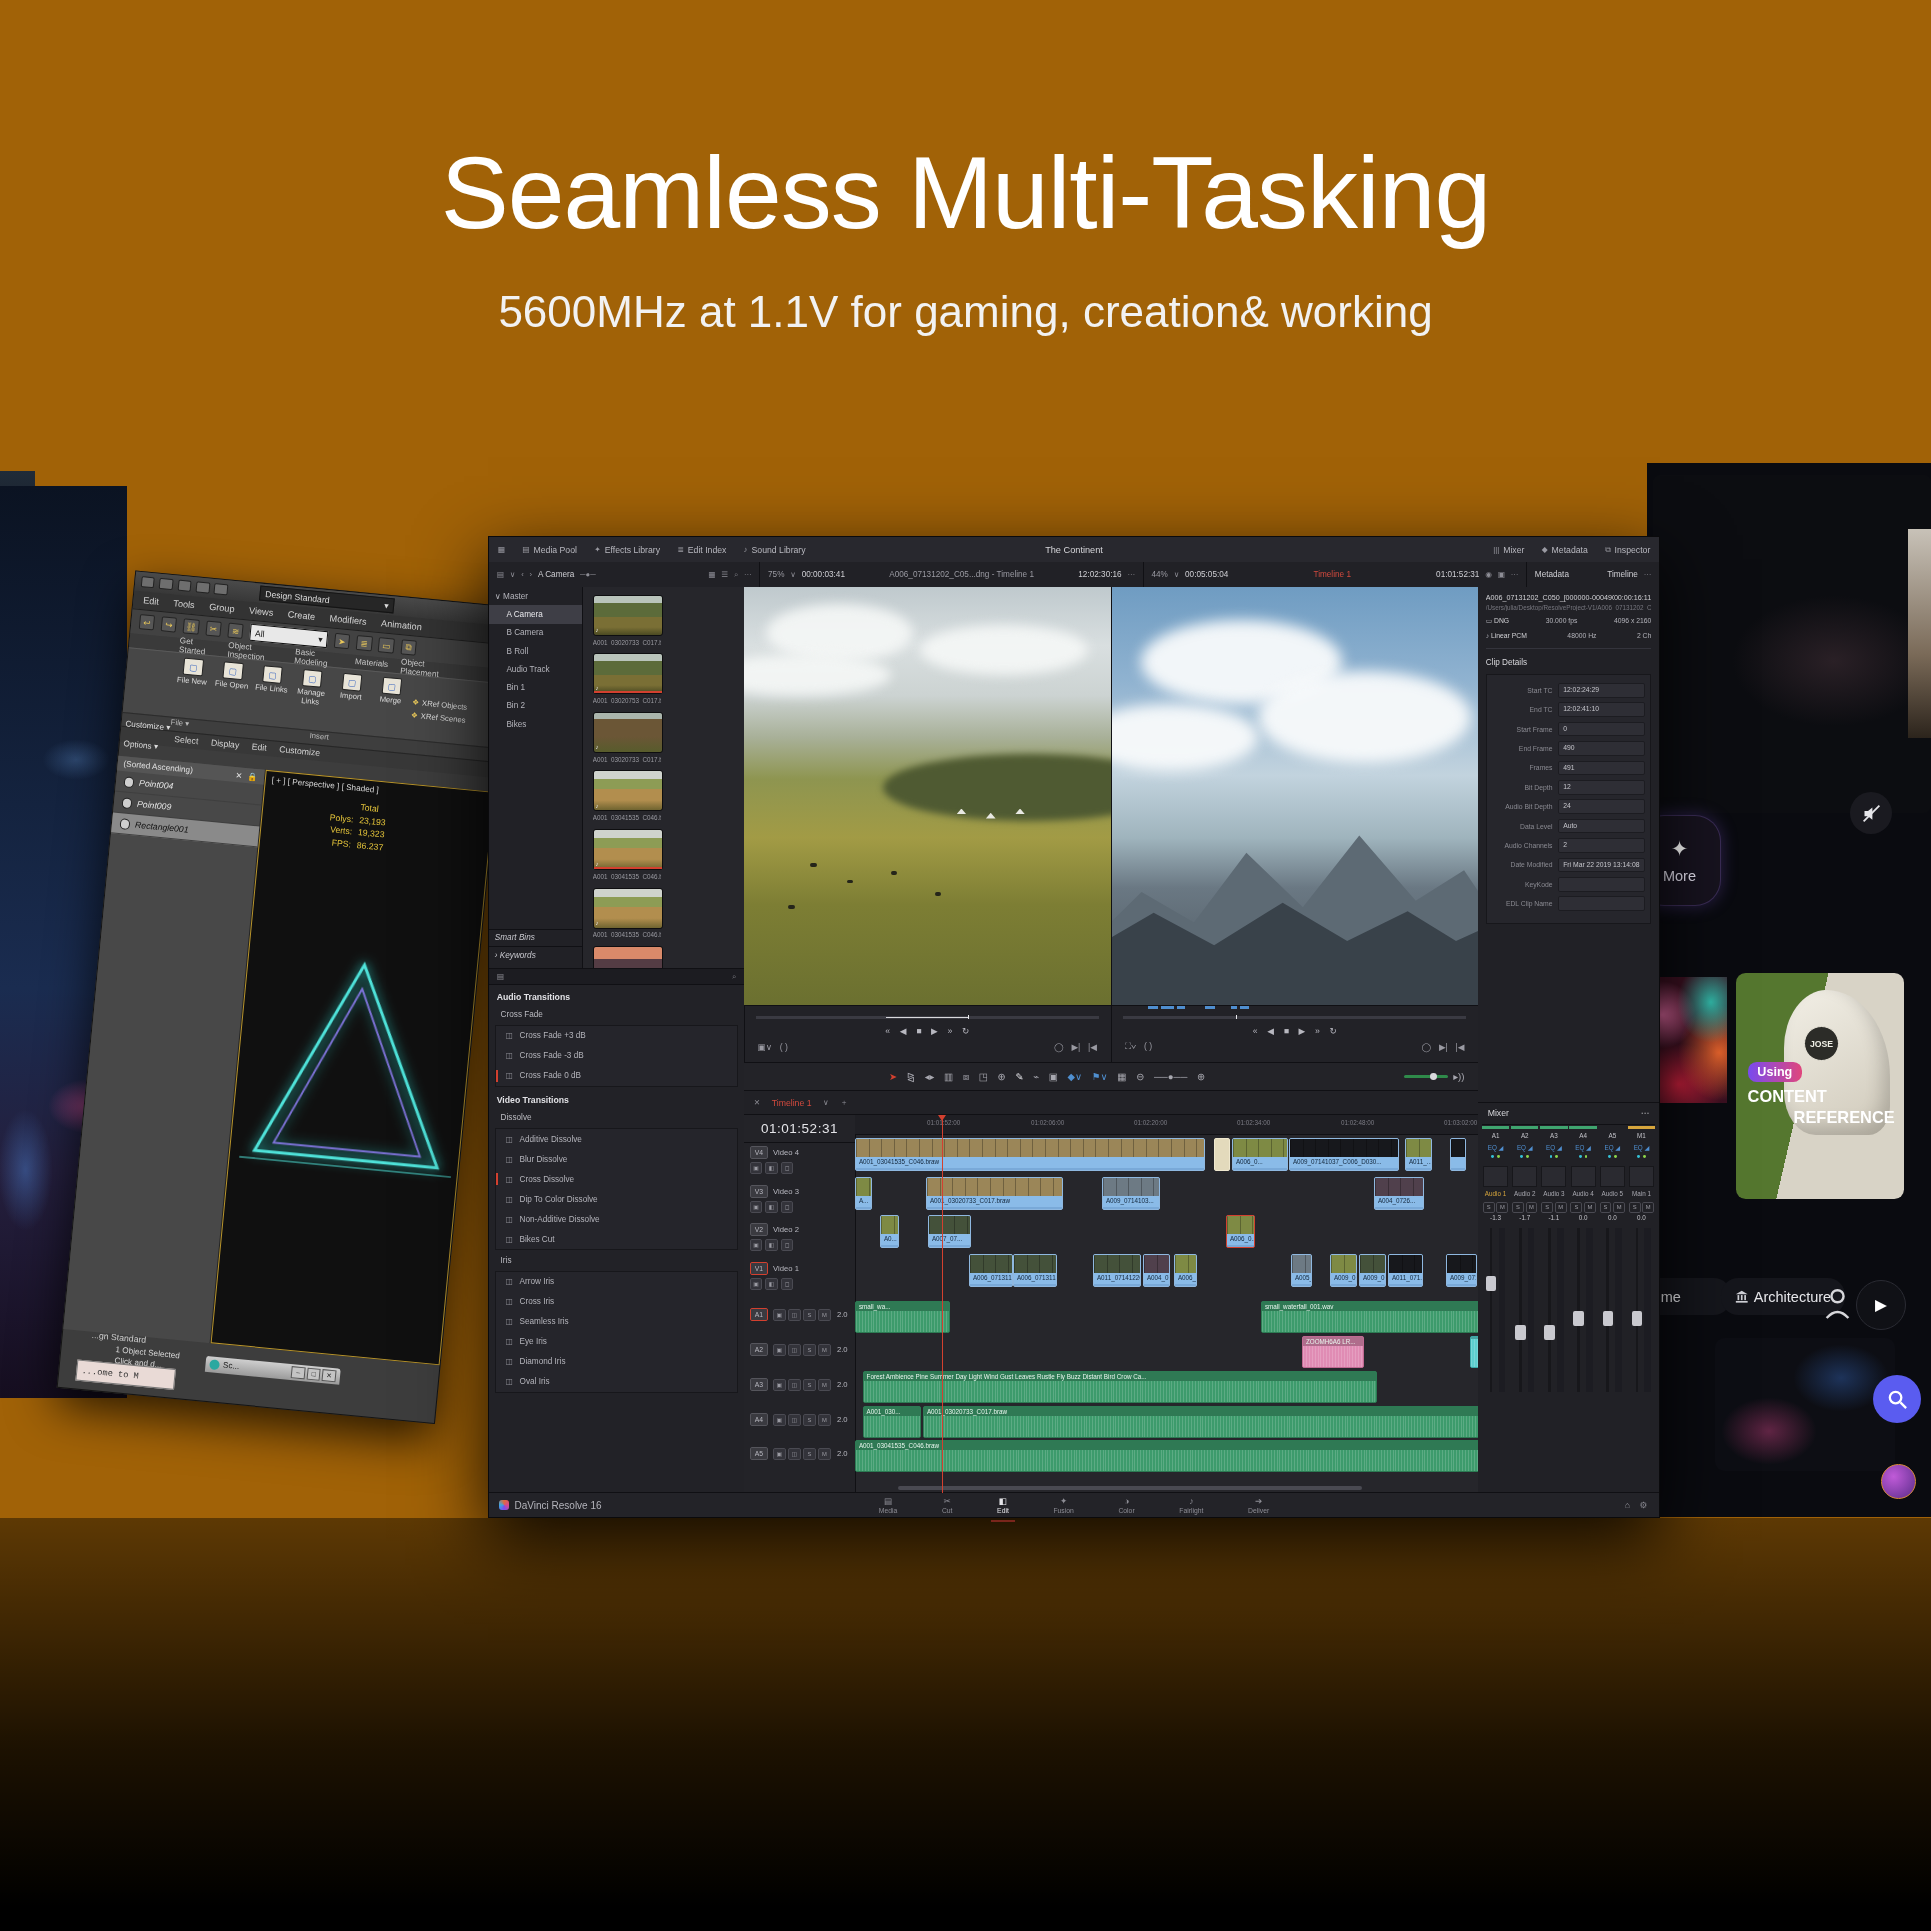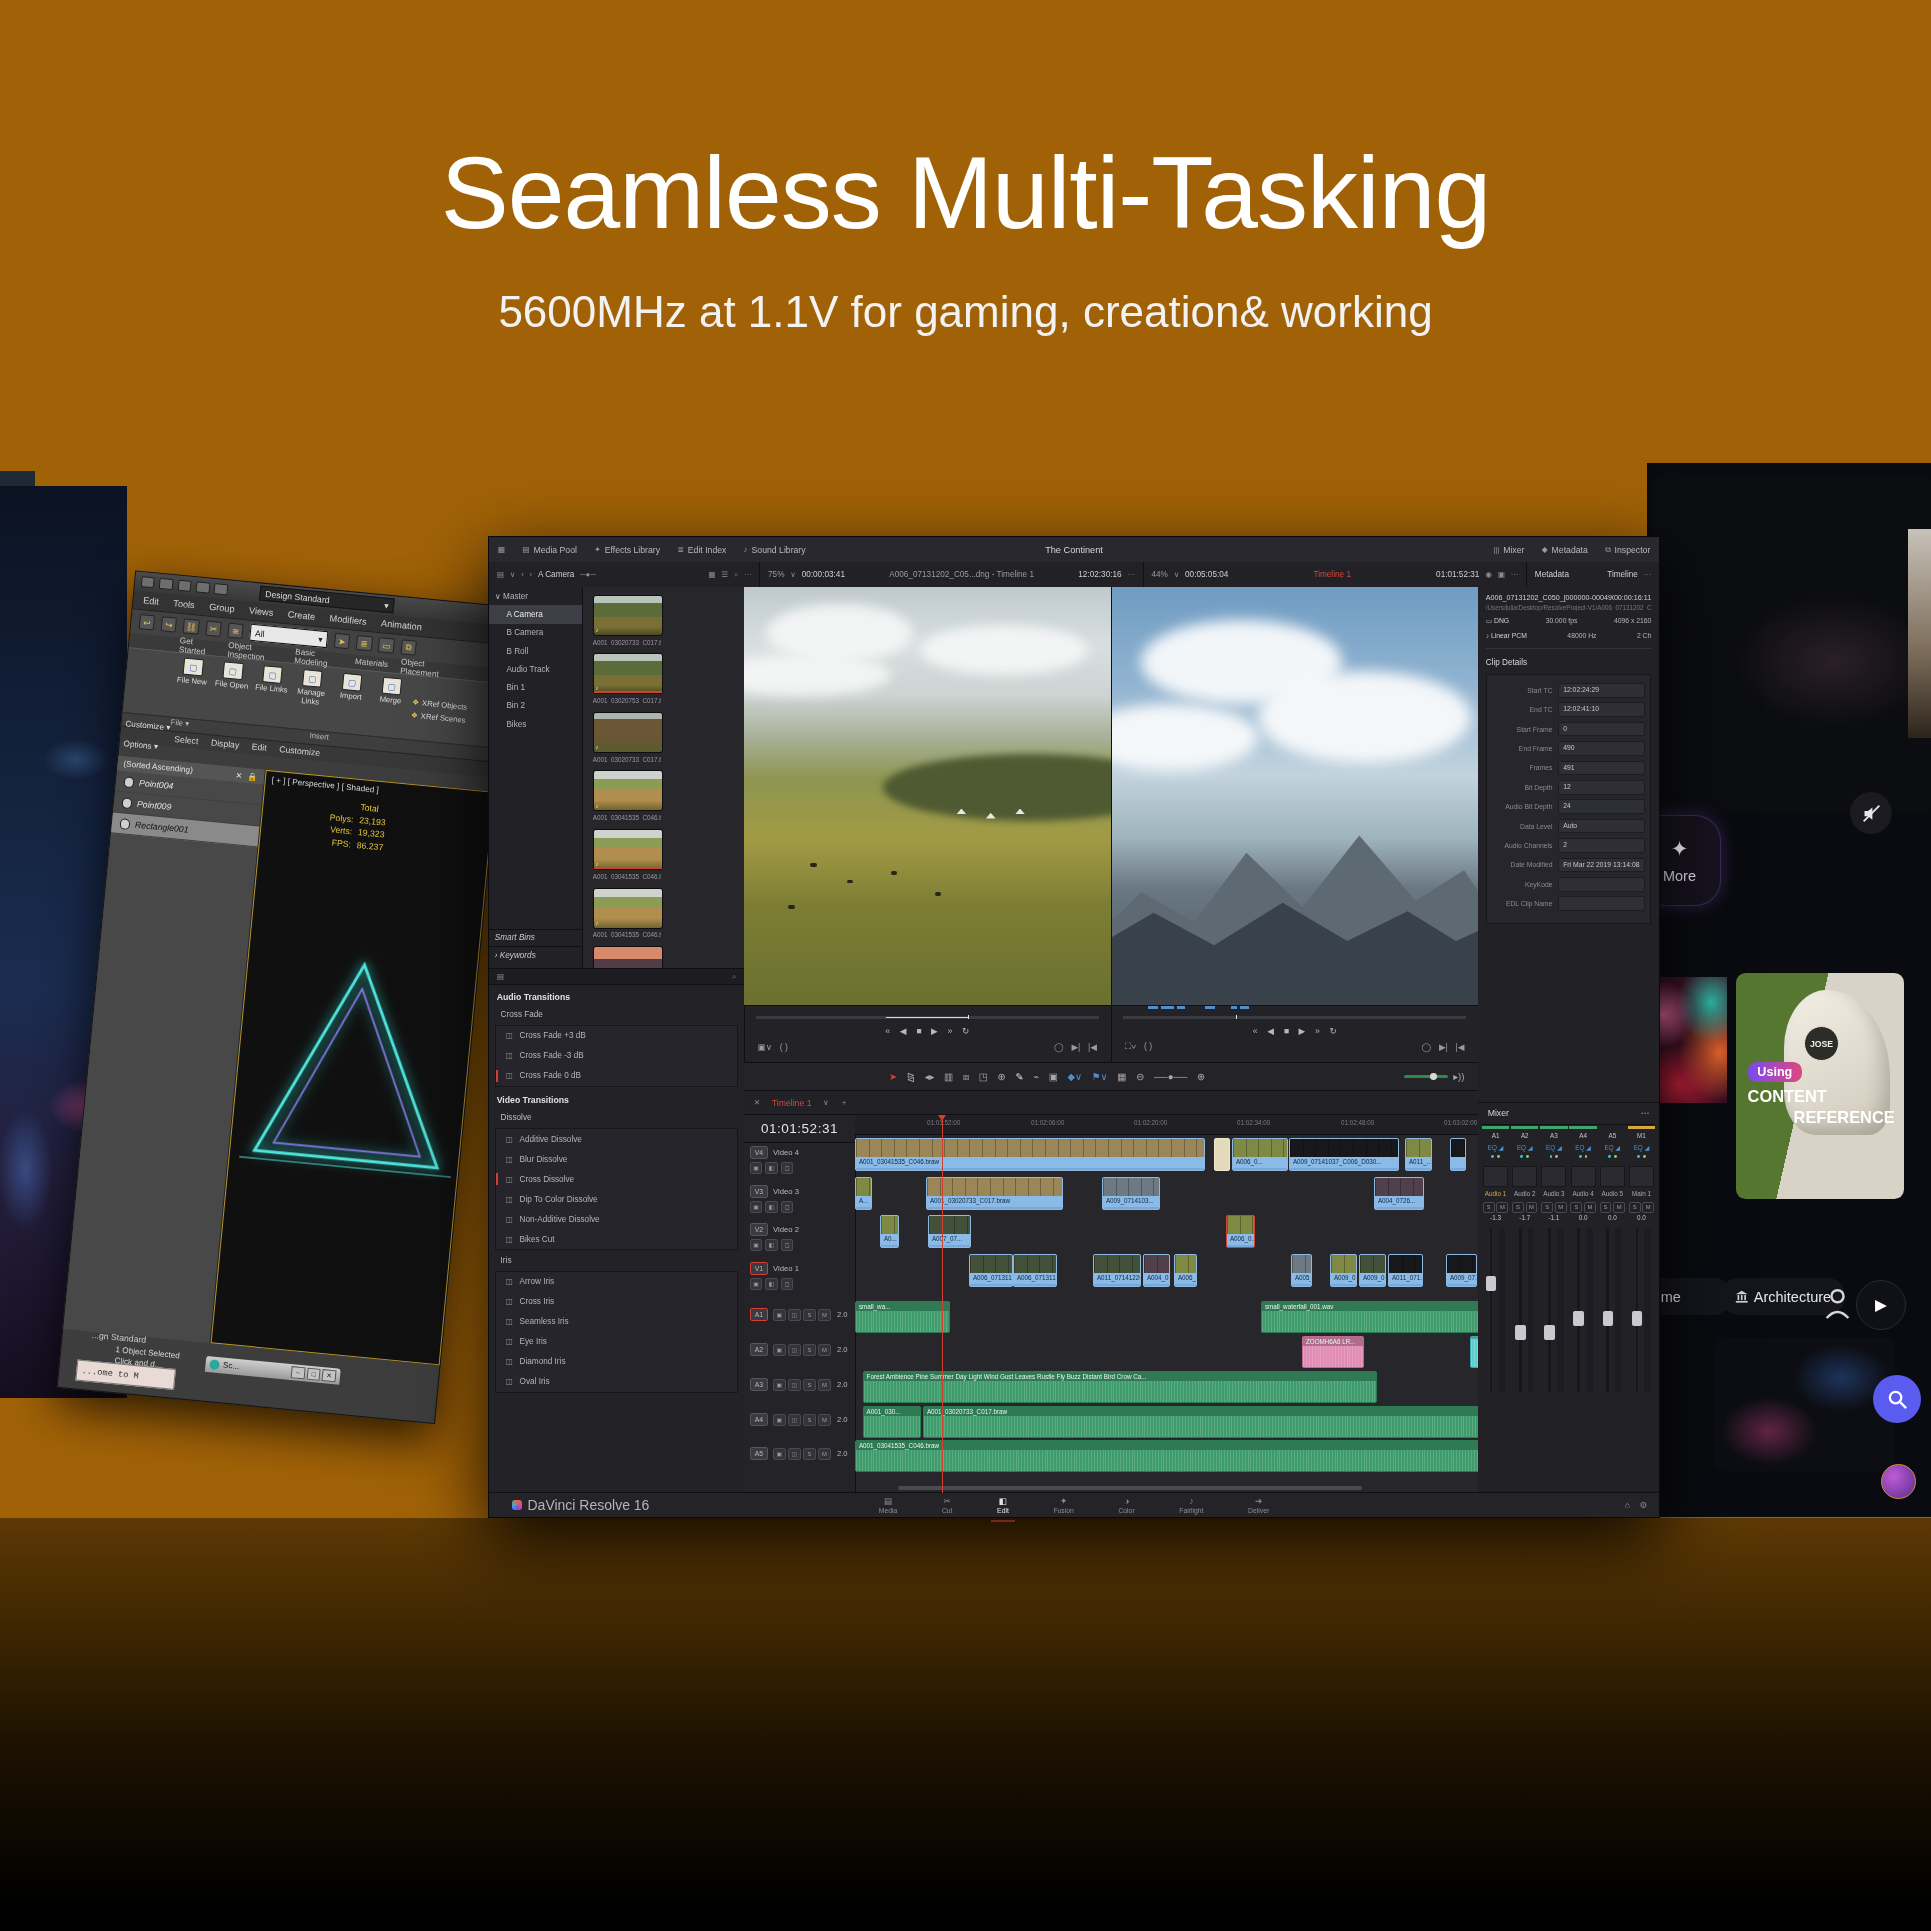--- a/index.html
+++ b/index.html
@@ -239,21 +239,21 @@
   .strip .lb{height:11.6px;}
   .strip .lb.on{color:#d6a53c;}
   .strip .sm{display:flex;gap:1.9px;height:12.6px;}
   .strip .sm b{width:9.7px;height:8.7px;border:1px solid #4a4a52;font-size:5.8px;font-weight:400;display:flex;align-items:center;justify-content:center;color:#9a9aa2;border-radius:1.9px;}
   .strip .val{height:9.7px;color:#c4c4ca;}
   .strip .fader{position:relative;width:100%;flex:1;min-height:174px;}
   .strip .ftrack{position:absolute;left:7.7px;top:3.9px;bottom:5.8px;width:2.9px;background:#17171b;}
   .strip .fhandle{position:absolute;left:3.9px;width:10.6px;height:14.5px;background:#c9c9cf;border-radius:1.9px;}
   .strip .meterbg{position:absolute;right:3.9px;top:3.9px;bottom:5.8px;width:6.8px;background:#1c1c22;}
   .rv-bottom{position:absolute;left:0;bottom:0;right:0;height:24px;background:#232328;border-top:1px solid #101014;display:flex;align-items:center;}
-  .rv-app{display:flex;align-items:center;gap:5.8px;padding-left:23px;font-size:14px;color:#b4b4bb;}
+  .rv-app{display:flex;align-items:center;gap:5.8px;padding-left:10px;font-size:10px;color:#b4b4bb;}
   .applogo{width:9.7px;height:9.7px;border-radius:2.9px;background:conic-gradient(#e06a3a,#d84a8a,#7a4bf0,#3aa8e0,#e06a3a);}
   .pages{position:absolute;left:0;right:0;display:flex;justify-content:center;gap:33px;}
   .page{display:flex;flex-direction:column;align-items:center;gap:1px;font-size:6.8px;color:#8d8d95;position:relative;padding:1px 5.8px;}
   .page .pi{font-size:8.7px;}
   .page.active{color:#e4e4e8;}
   .page.active:after{content:"";position:absolute;left:0;right:0;bottom:-6.8px;height:1.9px;background:#d3402f;}
   .rv-bicons{margin-left:auto;display:flex;gap:9.7px;padding-right:11.6px;color:#8d8d95;font-size:8.7px;}
   
   .refl-wrap{position:absolute;left:0;top:1518px;width:1931px;height:413px;overflow:hidden;z-index:8;}
   .refl-fade{position:absolute;inset:0;background:linear-gradient(180deg,rgba(0,0,0,.42),rgba(0,0,0,.82) 55%,#000 94%);}

